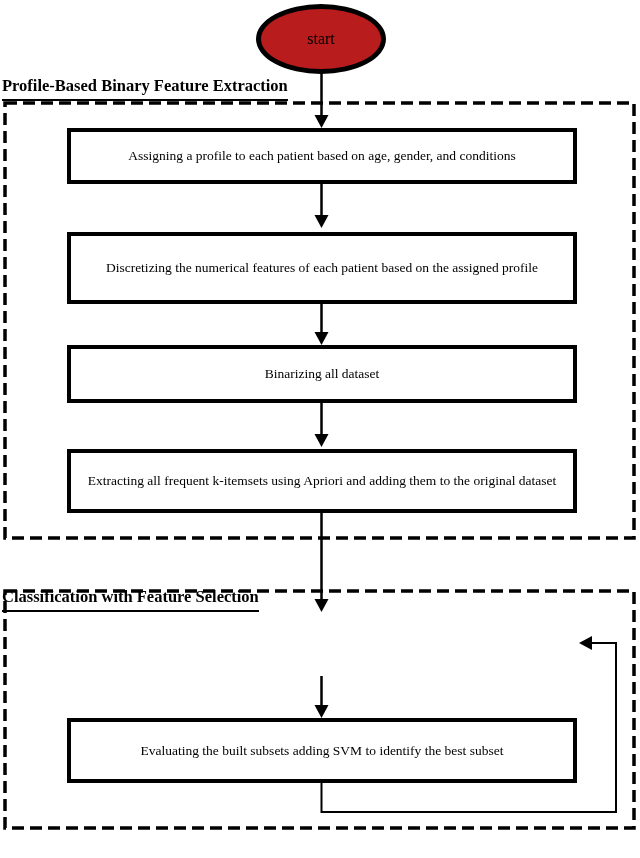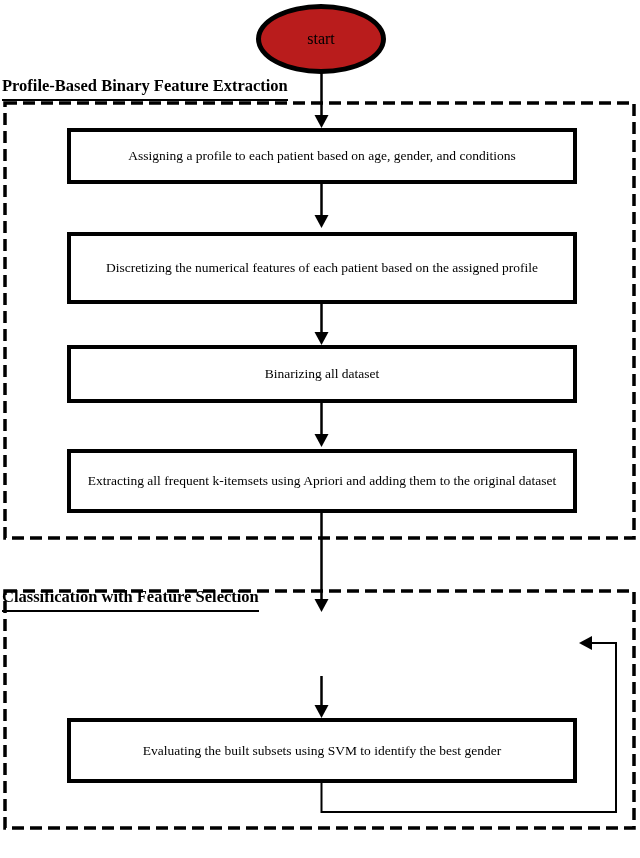--- a/index.html
+++ b/index.html
@@ -137,16 +137,16 @@
   </div>
   <div class="process-box box-4">
     <span>Extracting all frequent k-itemsets using Apriori and adding them to the original dataset</span>
   </div>
 
   <div class="section-title title-2">
     <span class="underlined">Classification with Feature Selection</span>
   </div>
 
   <div class="process-box box-6">
-    <span>Evaluating the built subsets using SVM to identify the best gender</span>
+    <span>Evaluating the built subsets adding SVM to identify the best subset</span>
   </div>
 
 </div>
 
 </body></html>

